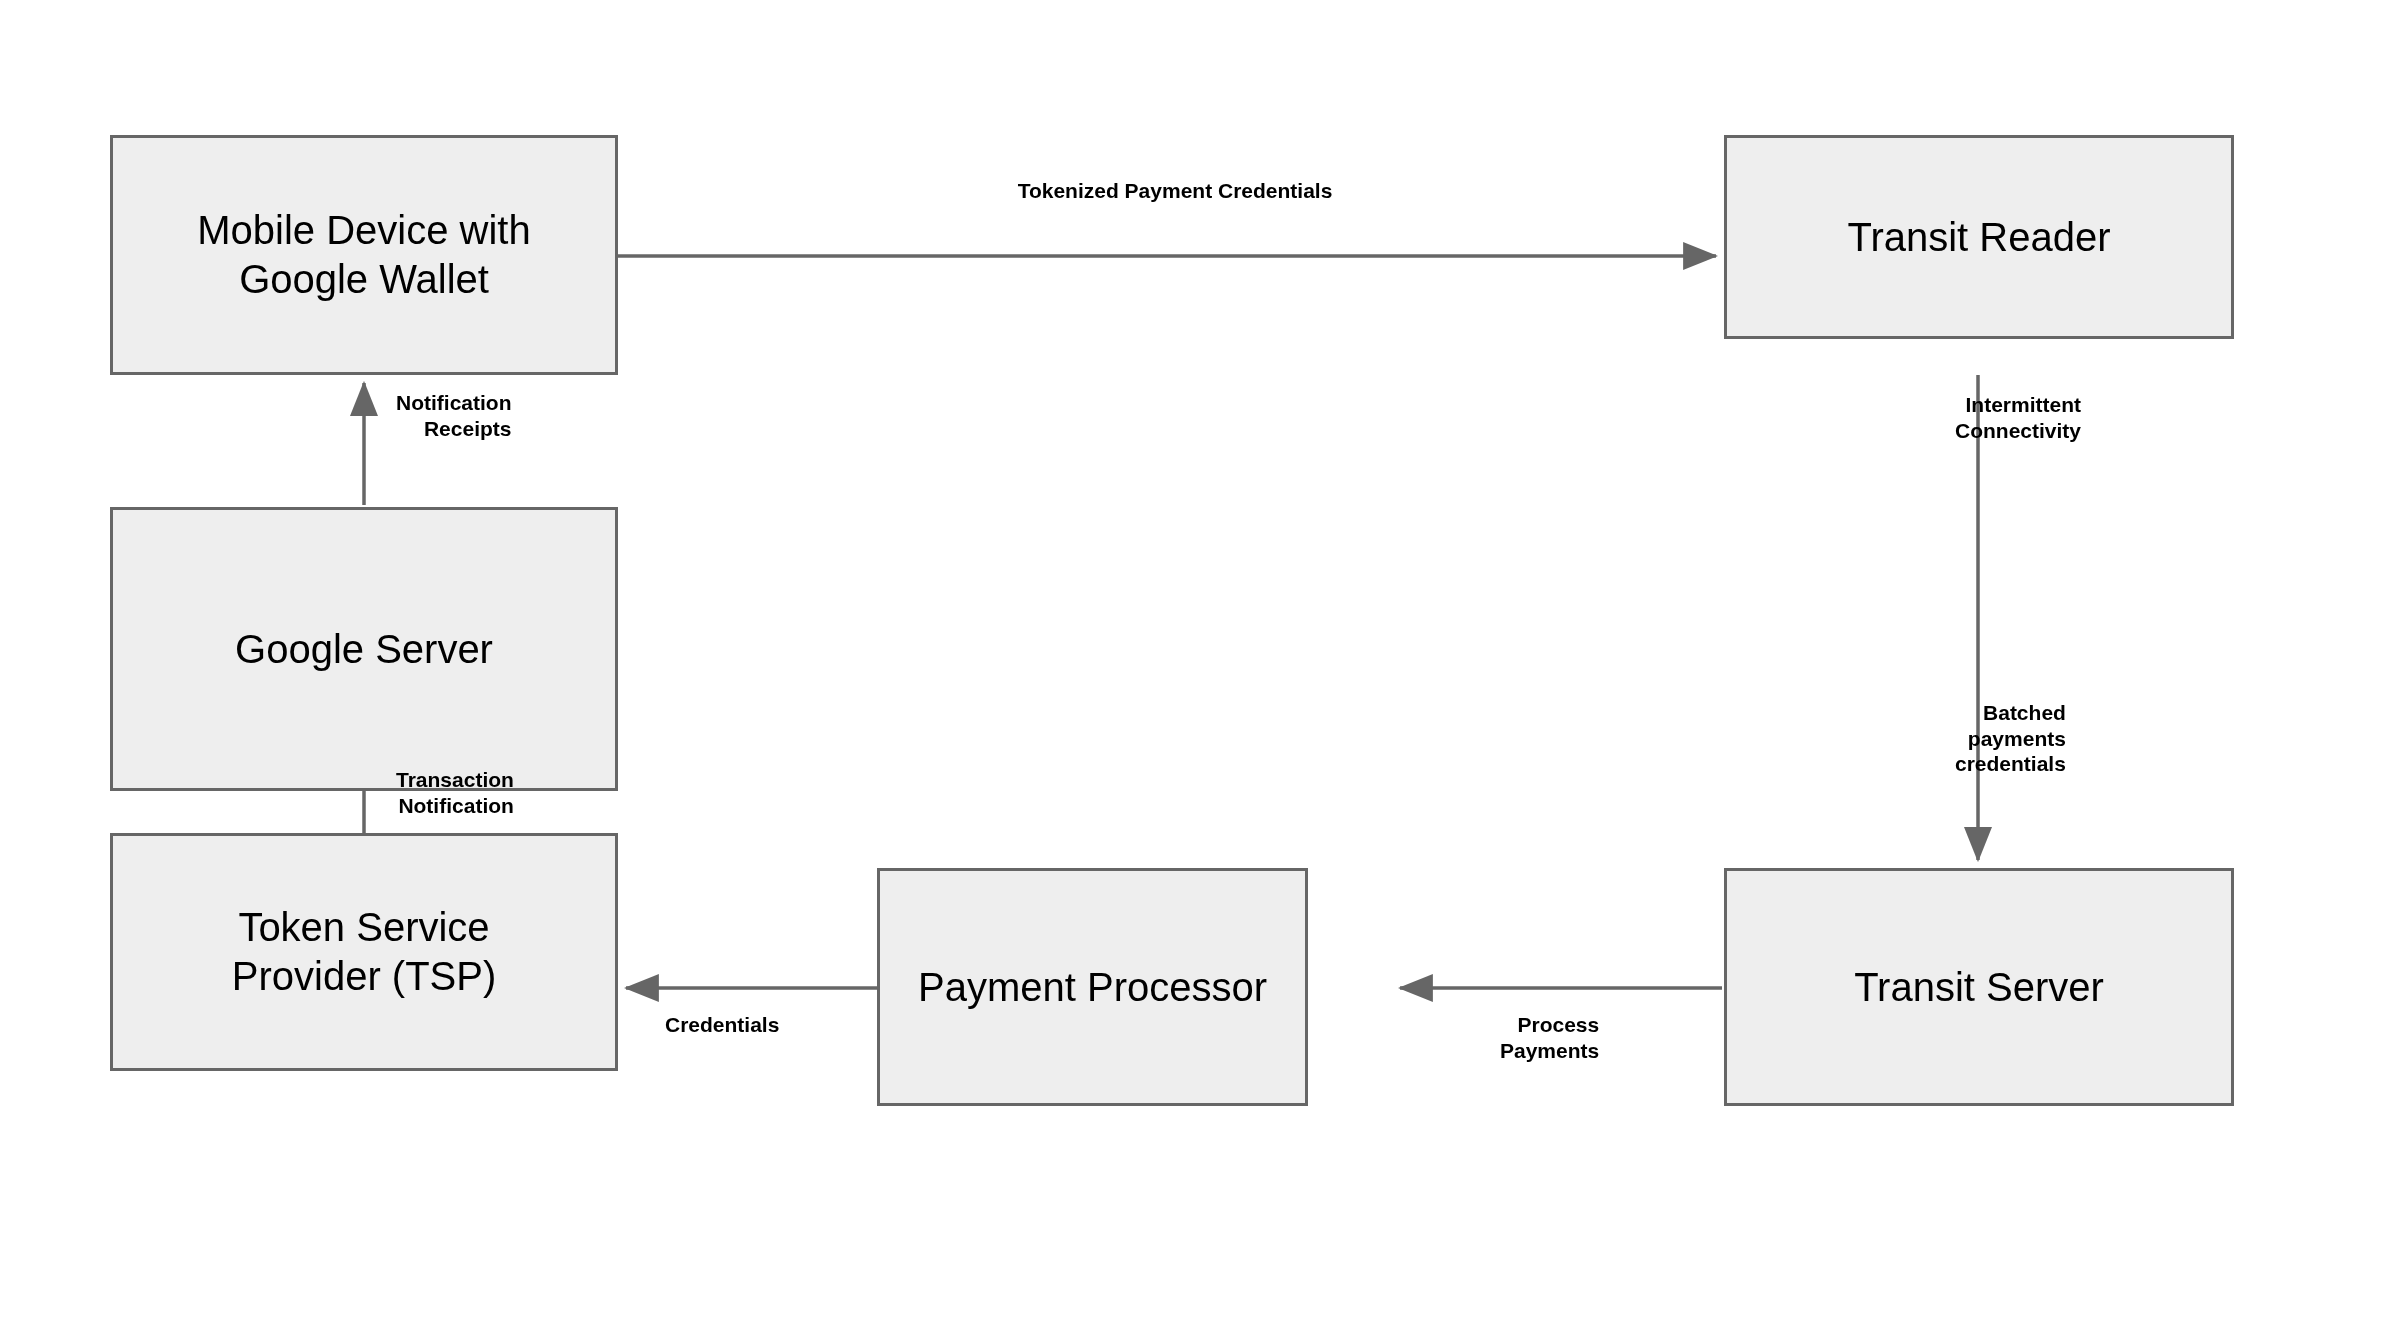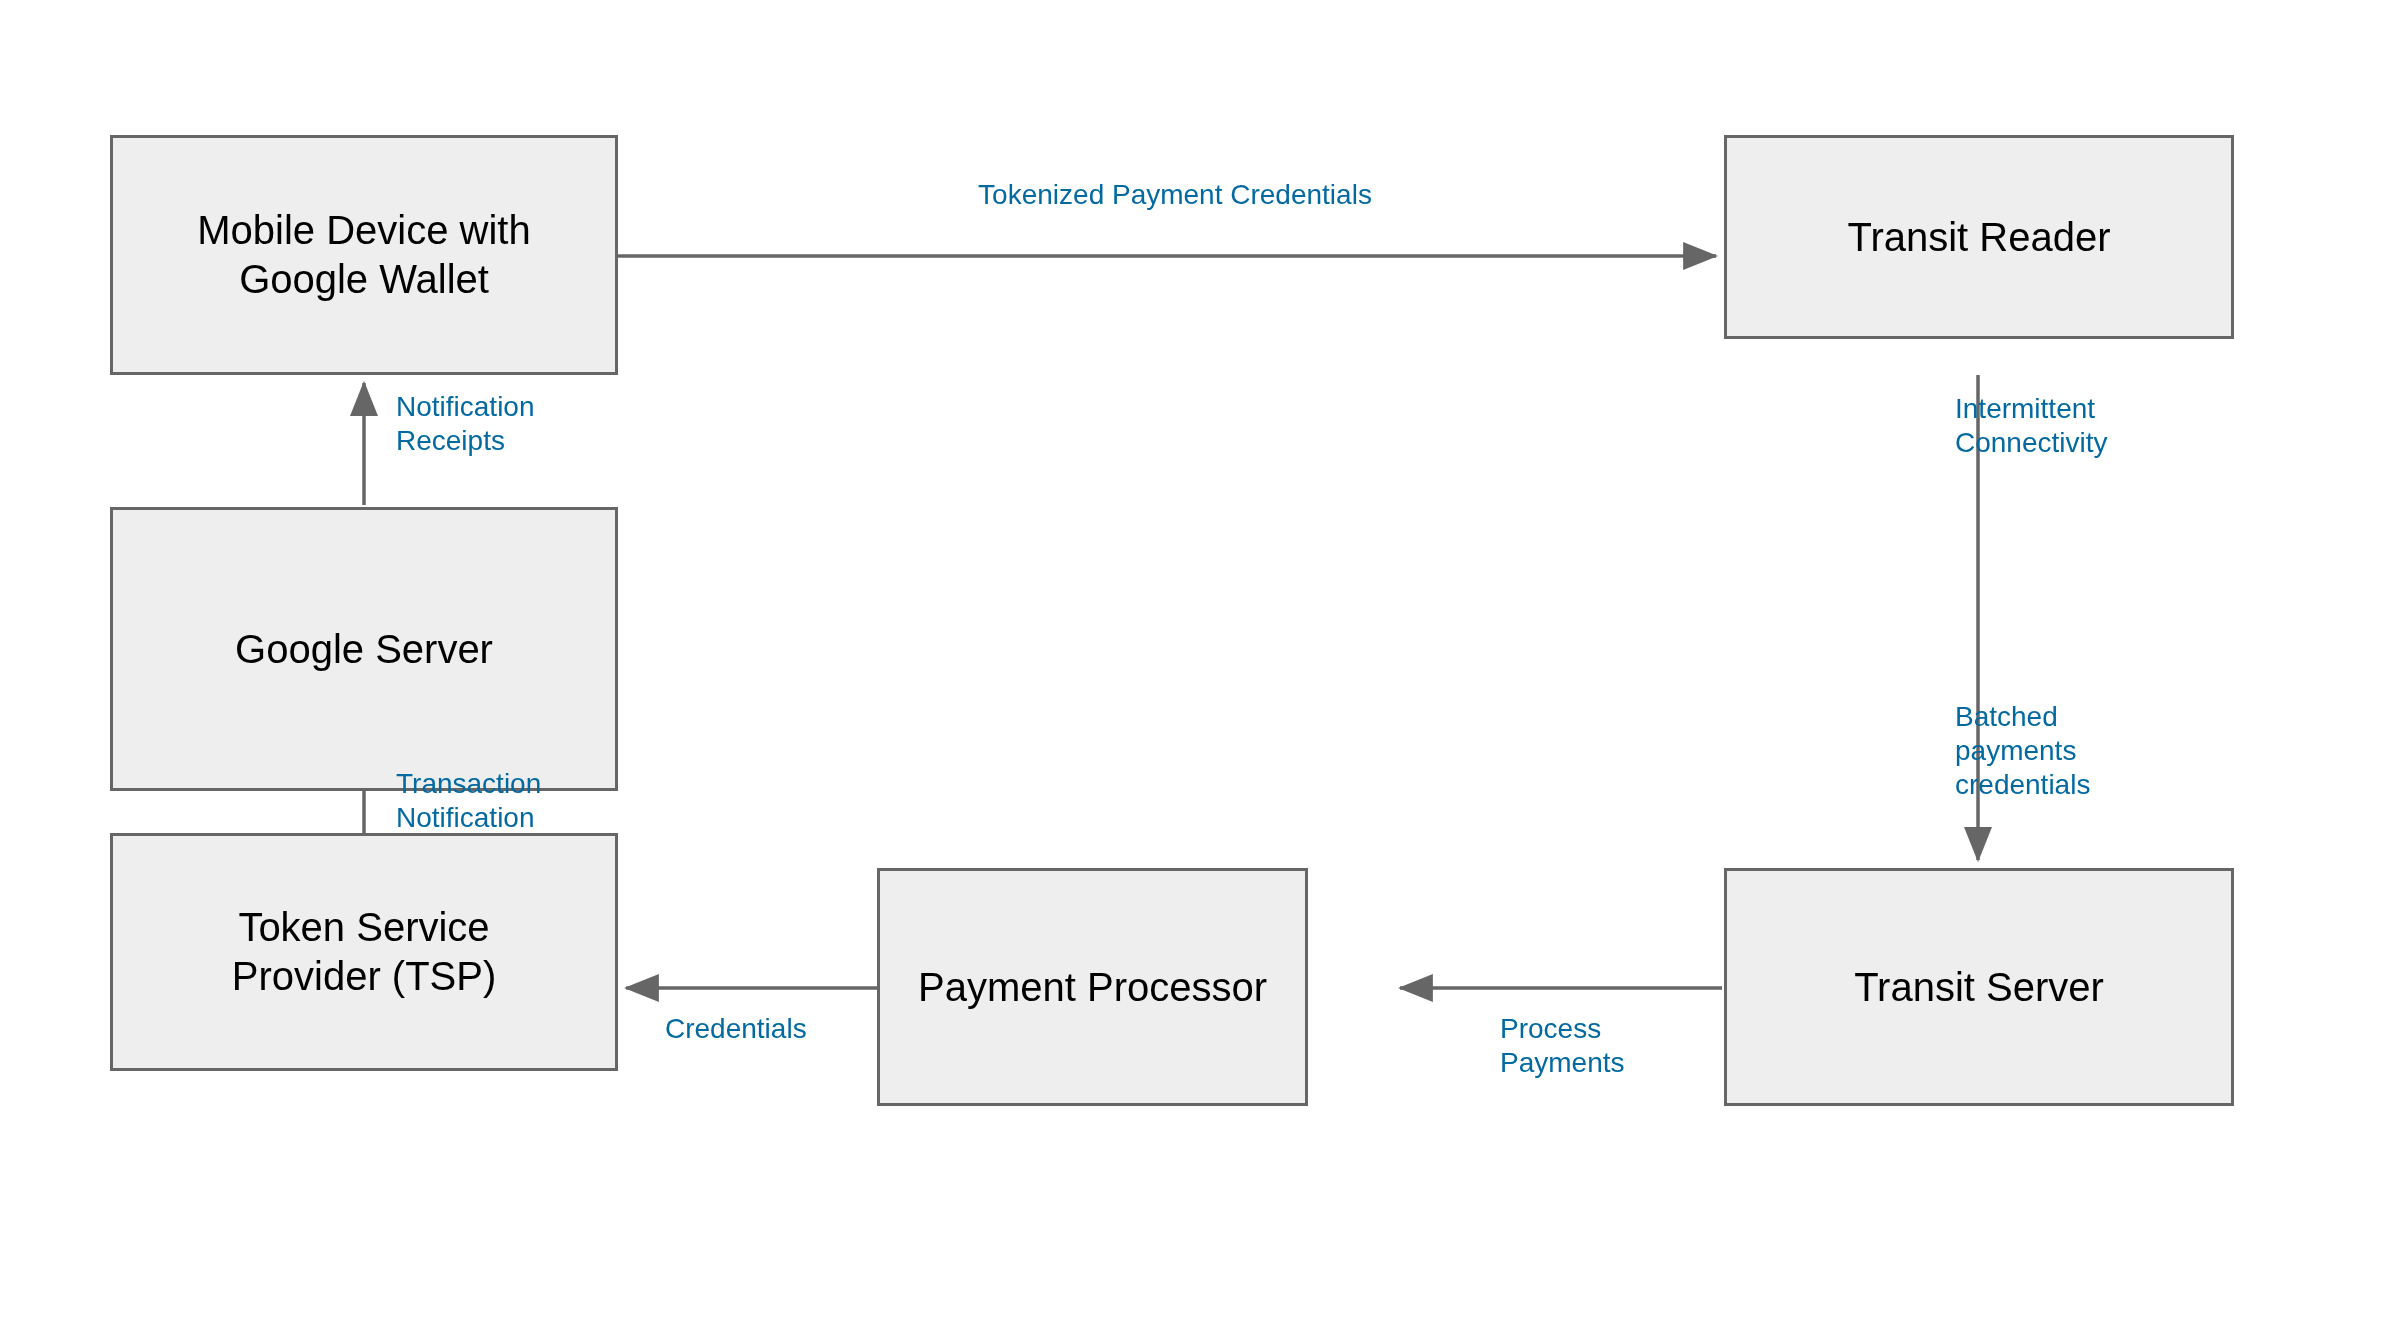--- a/index.html
+++ b/index.html
@@ -39,29 +39,29 @@
     position: absolute;
     left: 0;
     top: 0;
     width: 2389px;
     height: 1344px;
     overflow: visible;
     pointer-events: none;
   }
   .edge-label {
     position: absolute;
-    color: #0369a1;
+    color: #000000;
     font-family: "Liberation Sans", sans-serif;
-    font-size: 28px;
-    font-weight: normal;
+    font-size: 21px;
+    font-weight: bold;
     line-height: 1.22;
     white-space: pre-line;
   }
   .lbl-center { text-align: center; transform: translateX(-50%); }
-  .lbl-left   { text-align: left; }
+  .lbl-left   { text-align: right; }
 
   
   #node-mobile-device  { left: 110px;  top: 135px;  width: 508px;  height: 240px; }
   #node-transit-reader { left: 1724px; top: 135px;  width: 510px;  height: 204px; }
   #node-google-server  { left: 110px;  top: 507px;  width: 508px;  height: 284px; }
   #node-tsp            { left: 110px;  top: 833px;  width: 508px;  height: 238px; }
   #node-payment-proc   { left: 877px;  top: 868px;  width: 431px;  height: 238px; }
   #node-transit-server { left: 1724px; top: 868px;  width: 510px;  height: 238px; }
 
   

